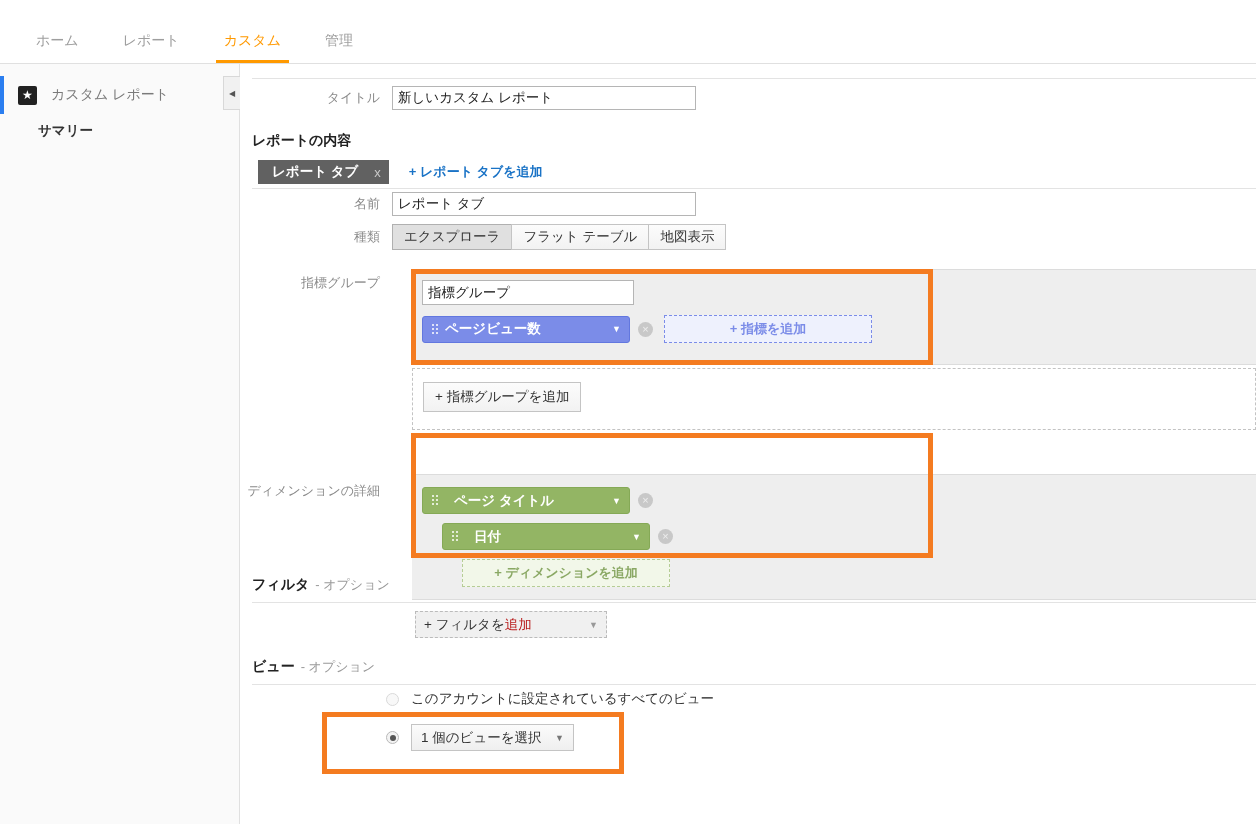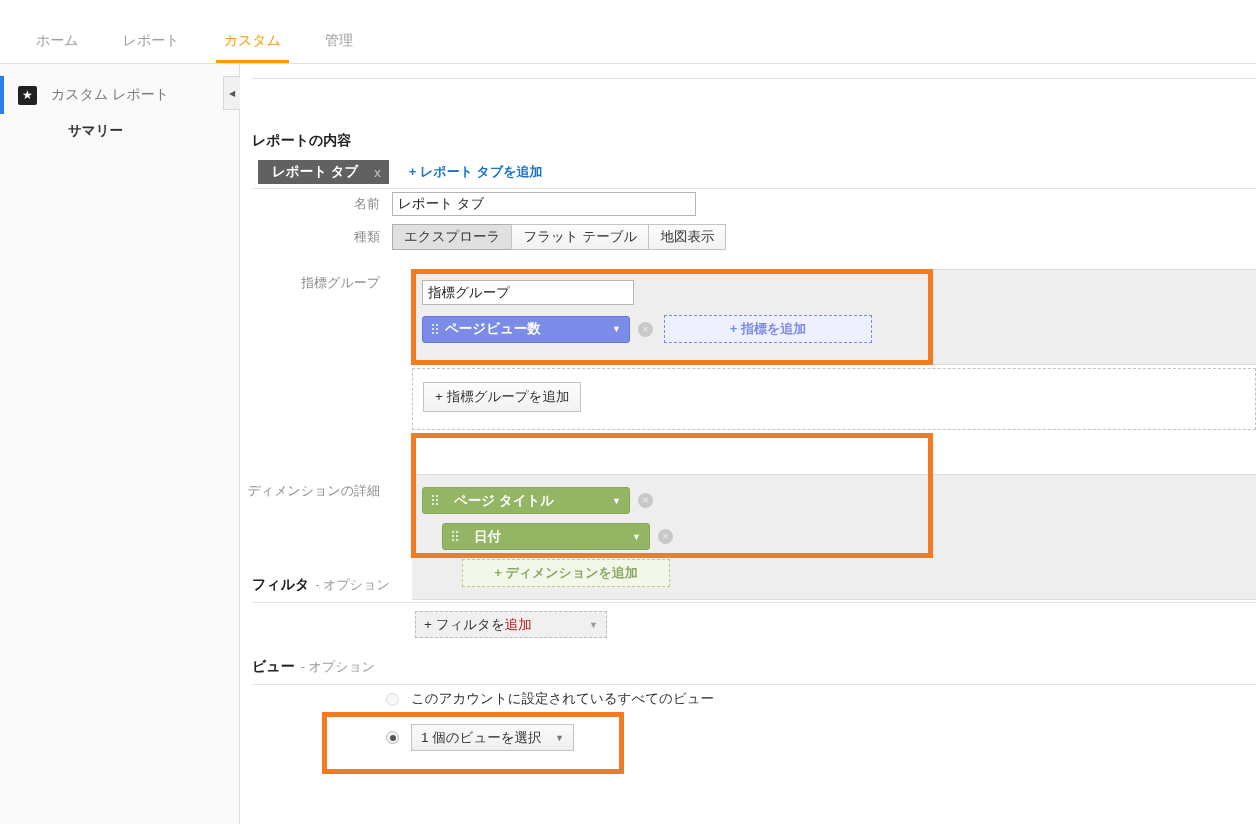--- a/index.html
+++ b/index.html
@@ -45,21 +45,21 @@
     content: ""; position: absolute; left: 0; top: 0;
     width: 4px; height: 38px; background: #2b7ef0;
   }
   .star-icon {
     width: 19px; height: 19px; background: #212121; border-radius: 2px;
     display: flex; align-items: center; justify-content: center;
     color: #fff; font-size: 12px; line-height: 1; flex: none;
   }
   .side-head-label { margin-left: 14px; color: #7a7a7a; font-size: 14px; }
   .side-sub {
-    margin-top: 8px; padding-left: 68px; color: #333;
+    margin-top: 8px; padding-left: 38px; color: #333;
     font-size: 13.5px; font-weight: bold; cursor: pointer;
   }
   .collapse-handle {
     position: absolute; right: -1px; top: 12px; width: 17px; height: 34px;
     background: #f1f1f1; border: 1px solid #d8d8d8; border-right: none;
     display: flex; align-items: center; justify-content: center;
     color: #555; font-size: 8px; cursor: pointer;
   }
 
   
@@ -199,20 +199,24 @@
     </div>
     <div class="collapse-handle">
       <span>◀</span>
     </div>
   </div>
 
   <div class="main">
 
     <div class="hr" style="position:absolute;left:12px;top:14px;width:1004px;"></div>
 
+    <div class="row" style="position:absolute;left:0;top:22px;">
+      <div class="lbl">タイトル</div>
+      <input class="txtinput" style="width: 304px;" value="新しいカスタム レポート">
+    </div>
 
     <div class="sect-title" style="position:absolute;left:12px;top:68px;">レポートの内容</div>
 
     <div class="row" style="position:absolute;left:18px;top:96px;">
       <div class="tabchip">
         <span>レポート タブ</span>
         <span class="x">x</span>
       </div>
       <div class="link bold" style="margin-left:20px;">+ レポート タブを追加</div>
     </div>

